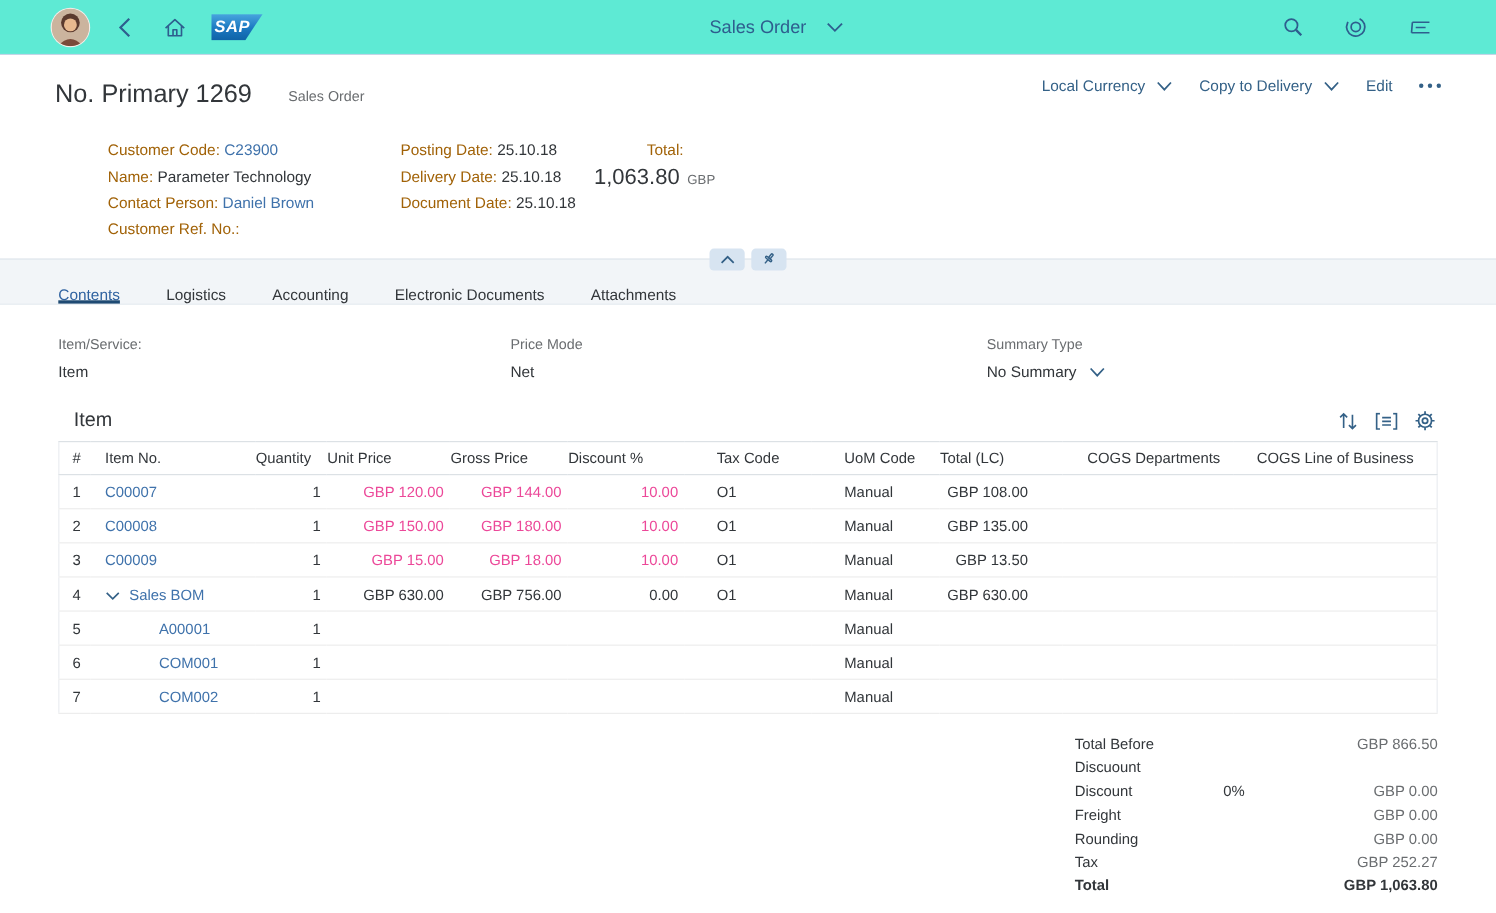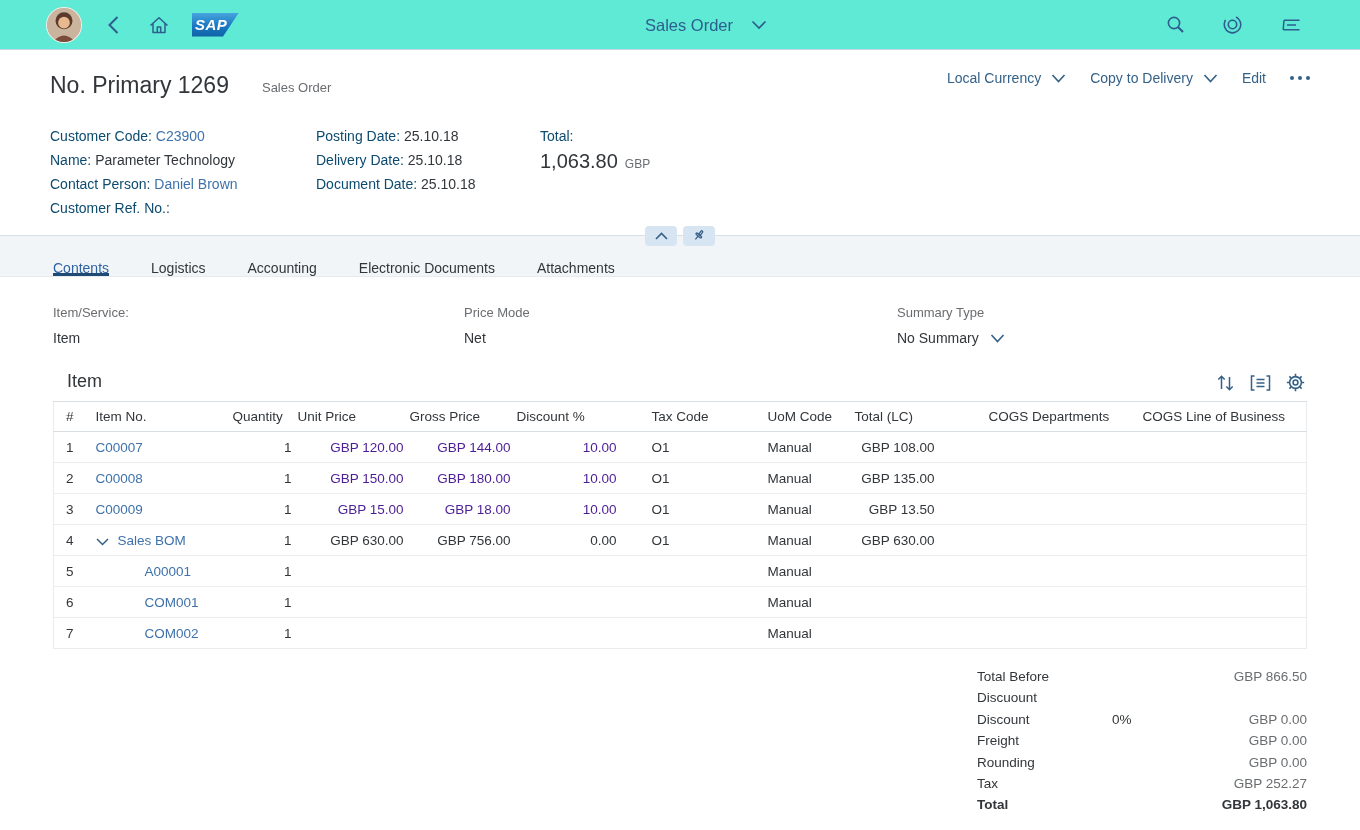--- a/index.html
+++ b/index.html
@@ -33,21 +33,21 @@
   .page-title { font-size:23px; font-weight:400; margin:0; color:#32363a; line-height:30px; }
   .page-subtitle { font-size:13px; color:#6a6d70; margin-left:33px; margin-top:10px; }
   .hdr-actions { margin-left:auto; display:flex; align-items:center; gap:24px; margin-top:0px;
                  color:#346187; font-size:14px; }
   .hdr-actions button { color:#346187; font-size:14px; display:flex; align-items:center; gap:10px; }
   .dots { display:flex; gap:4px; align-items:center; }
   .dots i { width:4px; height:4px; border-radius:50%; background:#346187; }
 
   .fields { display:flex; margin-top:24px; font-size:14px; }
   .fcol p { margin:0; line-height:24px; }
-  .flabel { color:#0c4a6e; }
+  .flabel { color:#a16207;margin-left:48px; }
   .fvalue { color:#32363a; }
   .flink  { color:#3f72ab; cursor:pointer; }
   .fc1 { width:266px; } .fc2 { width:224px; } .fc3 { width:80px; } .fc4 { flex:1; }
   .status-open { color:#107e3e; font-size:18px; line-height:26px; }
   .total-big { font-size:20px; line-height:26px; color:#32363a; }
   .total-cur { font-size:12px; color:#6a6d70; margin-left:7px; }
 
   
   .header-edge { position:relative; border-top:1px solid #d8dfe8; height:0; }
   .edge-btns { position:absolute; left:50%; top:0; transform:translate(-50%,-50%); display:flex;
@@ -85,21 +85,21 @@
                    white-space:nowrap; overflow:hidden; }
   .c-num   { padding-left:12px; }
   .c-item  { padding-left:14px; }
   .c-qty, .c-unit, .c-gross, .c-disc { text-align:right; padding-right:5px; }
   .c-tax, .c-uom { padding-left:30px; }
   .c-total { text-align:right; padding-right:31px; }
   .c-cogs1 { padding-left:23px; }
   .c-cogs2 { padding-left:22px; }
   td.c-item.child { padding-left:63px; }
   .item-link { color:#3f72ab; cursor:pointer; }
-  .blue-val { color:#4c1d95; }
+  .blue-val { color:#ec4899; }
   .row-chev { color:#346187; margin-right:9px; display:inline-flex; vertical-align:-1px; }
 
   
   .totals { width:330px; margin-left:auto; margin-top:17px; font-size:13.5px; margin-bottom:20px; }
   .trow { display:flex; line-height:21.4px; }
   .tlabel { width:135px; color:#32363a; }
   .textra { flex:1; color:#32363a; }
   .tvalue { margin-left:auto; color:#6a6d70; }
   .trow.bold .tlabel, .trow.bold .tvalue { font-weight:bold; color:#32363a; }
 

